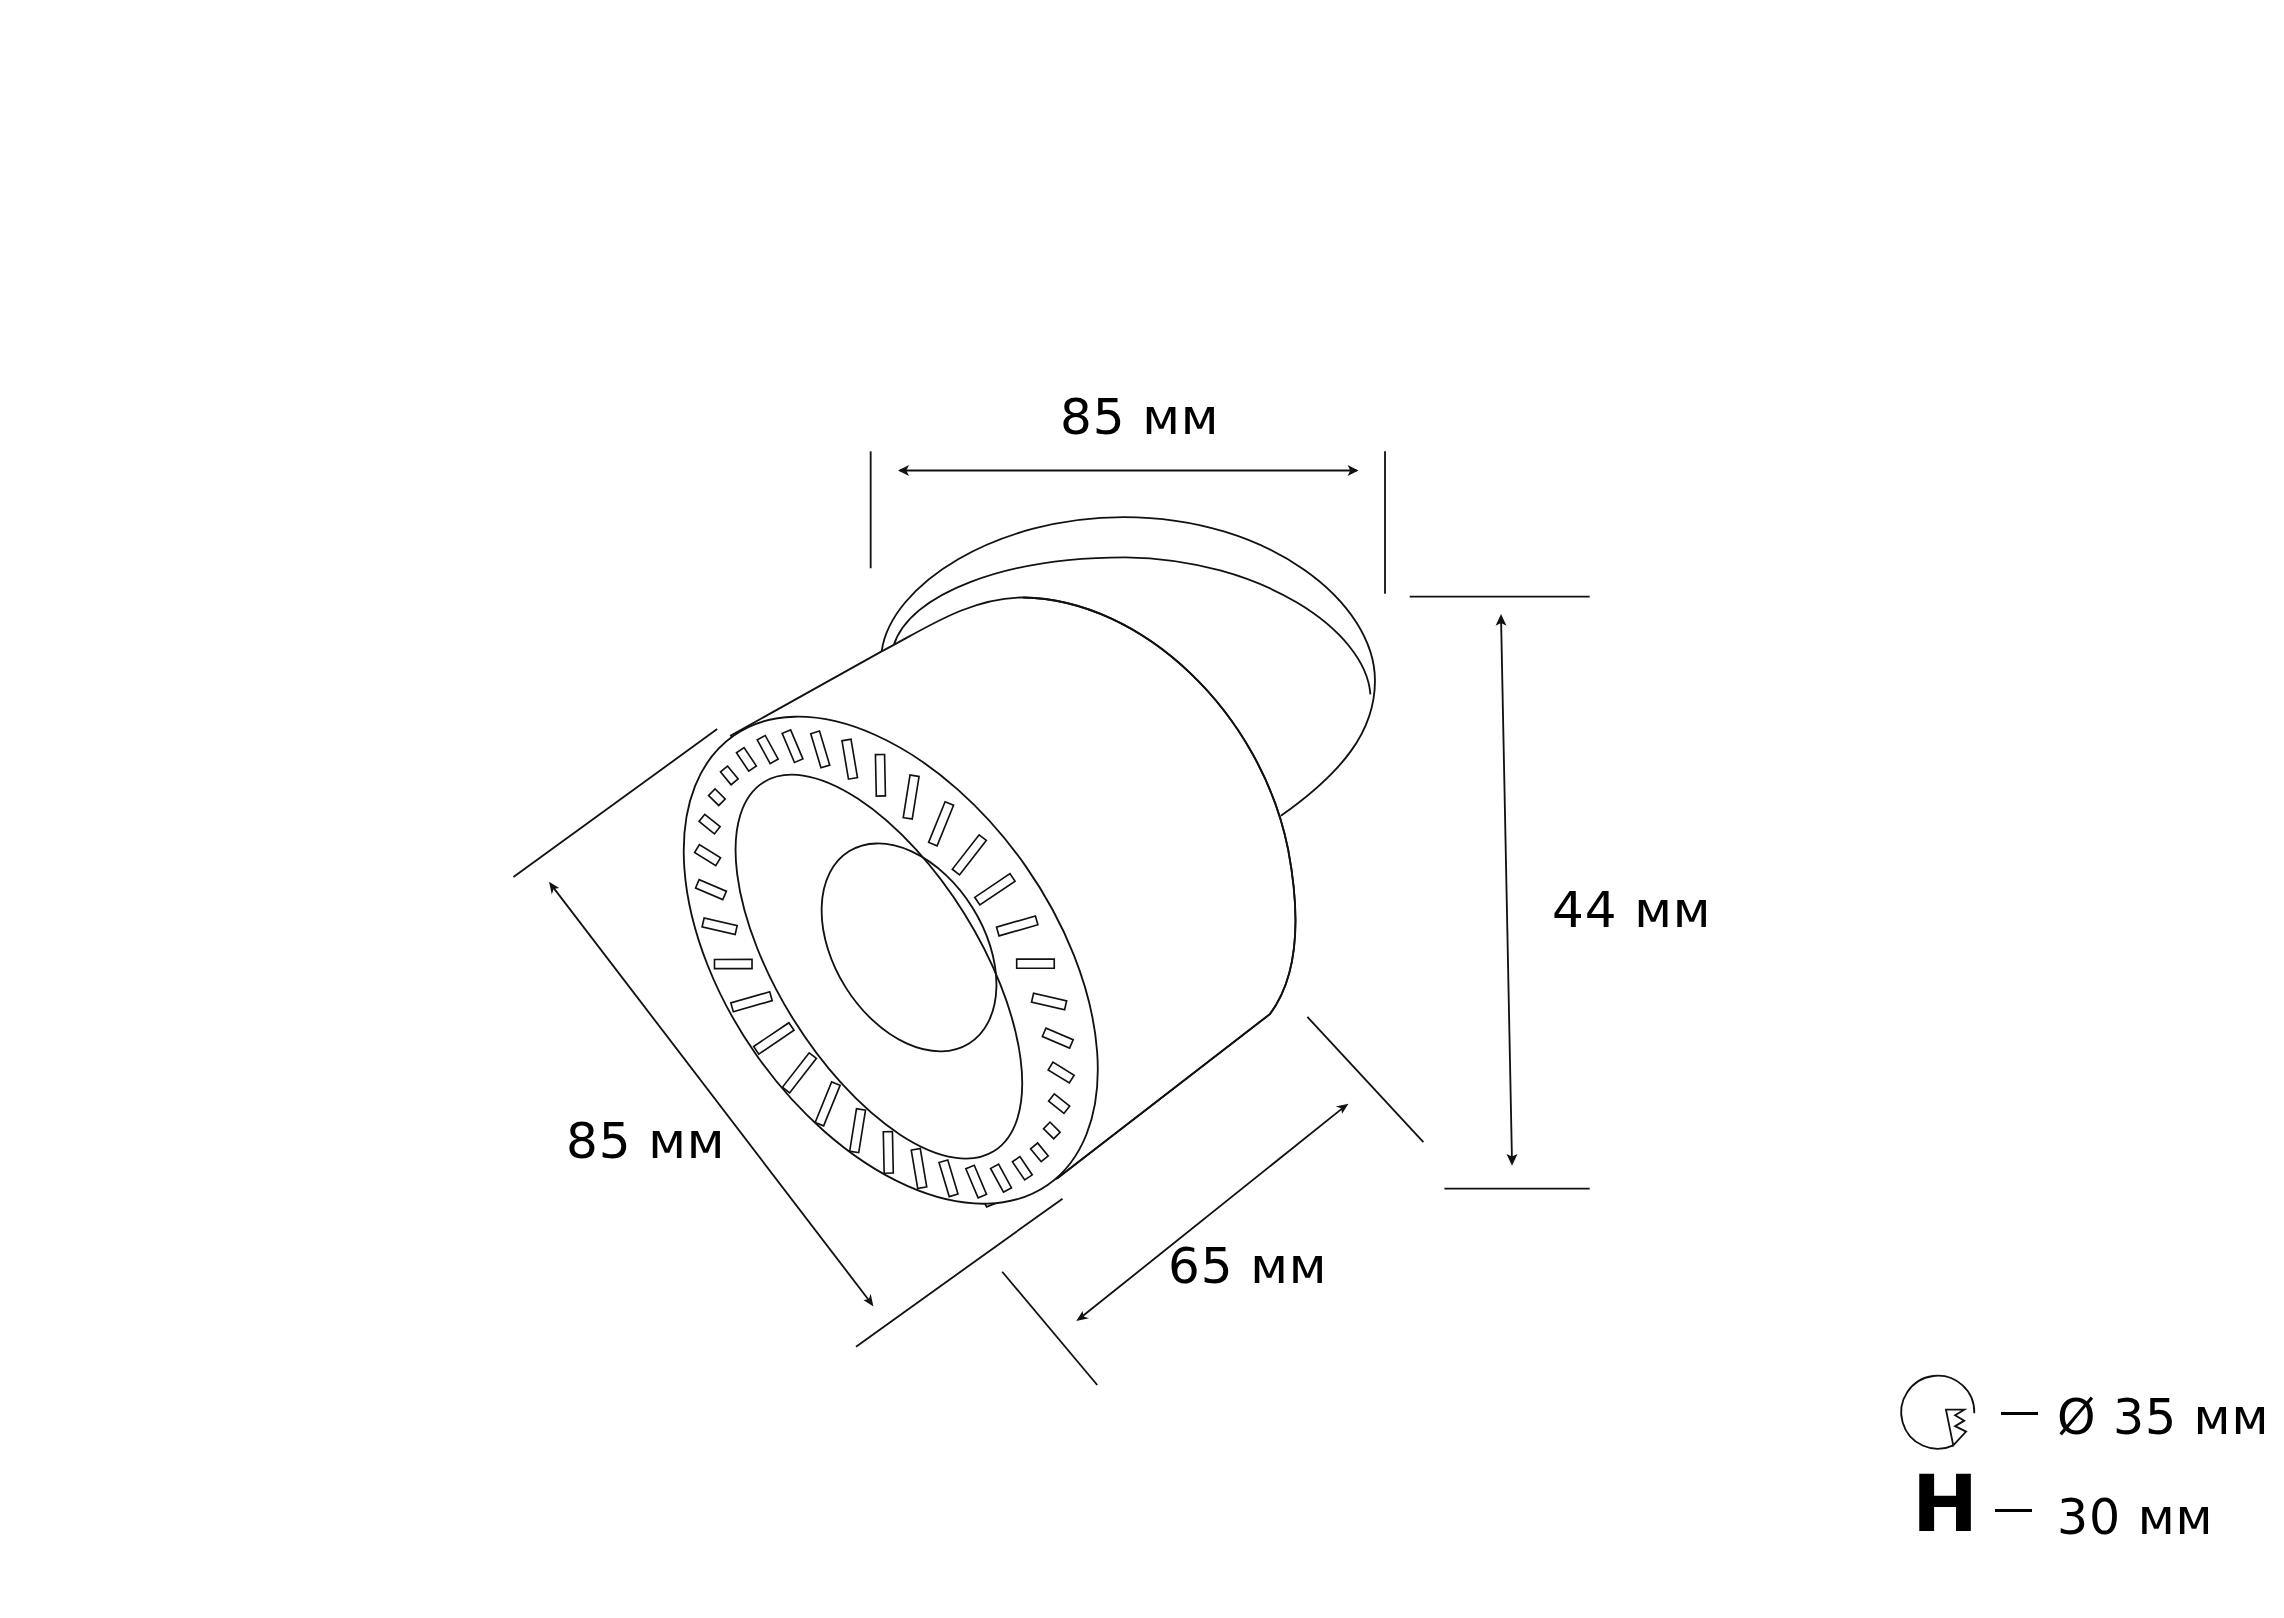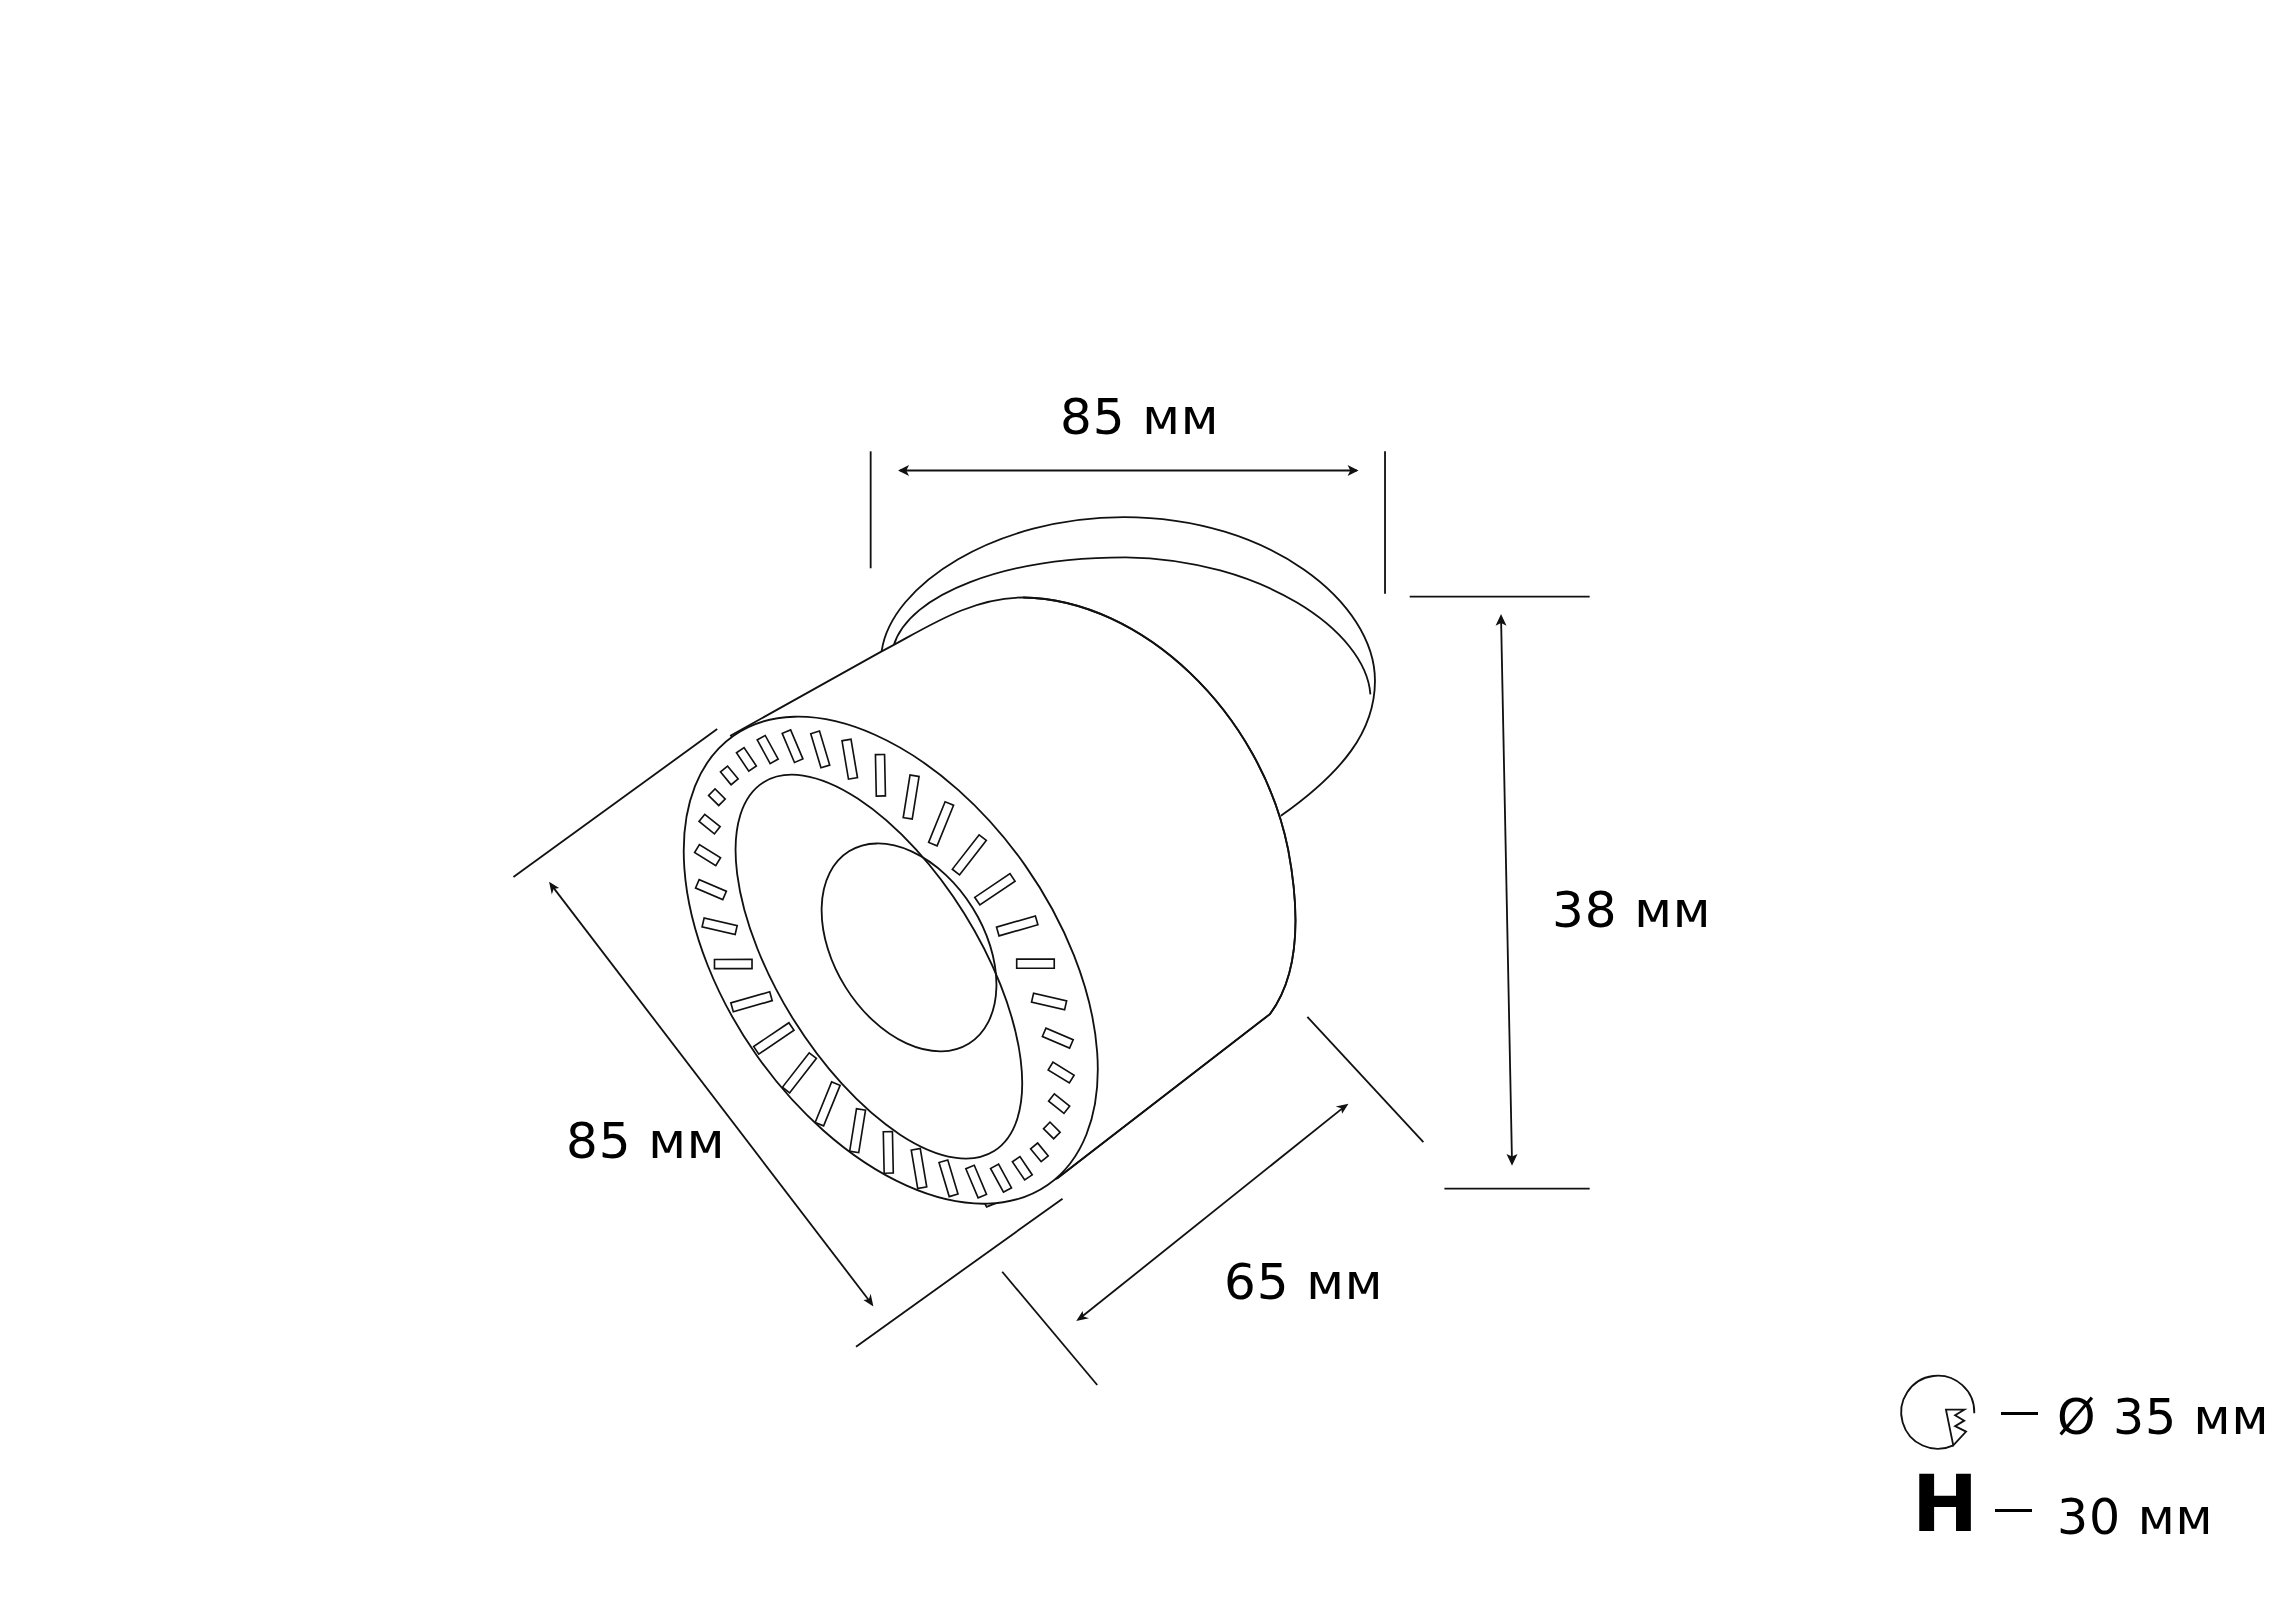--- a/index.html
+++ b/index.html
@@ -101,23 +101,23 @@
     <path d="M1476,1208 l-14,3 l6,2 l1,6 z M1178,1446 l14,-3 l-6,-2 l-1,-6 z" fill="#111"></path>
   </g>
 
   <g>
     <path class="ln" d="M2161,1547 A40,40 0 1 0 2138,1582" stroke-width="2.5"></path>
     <path class="ln" d="M2130,1543 L2150,1543 L2140,1549 L2150,1555 L2140,1561 L2152,1567 L2138,1582 Z" stroke-width="2"></path>
   </g>
 </svg>
 
 <div class="dim-label" style="left:1060px; top:392px;">85 мм</div>
-<div class="dim-label" style="left:1552px; top:885px;">38 мм</div>
+<div class="dim-label" style="left:1552px; top:885px;">44 мм</div>
 <div class="dim-label" style="left:566px; top:1116px;">85 мм</div>
-<div class="dim-label" style="left:1224px; top:1241px;margin-top:16px;">65 мм</div>
+<div class="dim-label" style="left:1168px; top:1241px;">65 мм</div>
 
 <div class="legend-dash" style="left:2001px; top:1412px; width:37px;"></div>
 <div class="legend-text" style="left:2057px; top:1393px;">Ø 35 мм</div>
 
 <div class="legend-h" style="left:1912px; top:1465px;">H</div>
 <div class="legend-dash" style="left:1995px; top:1509px; width:37px;"></div>
 <div class="legend-text" style="left:2057px; top:1493px;">30 мм</div>
 
 
 </body></html>

